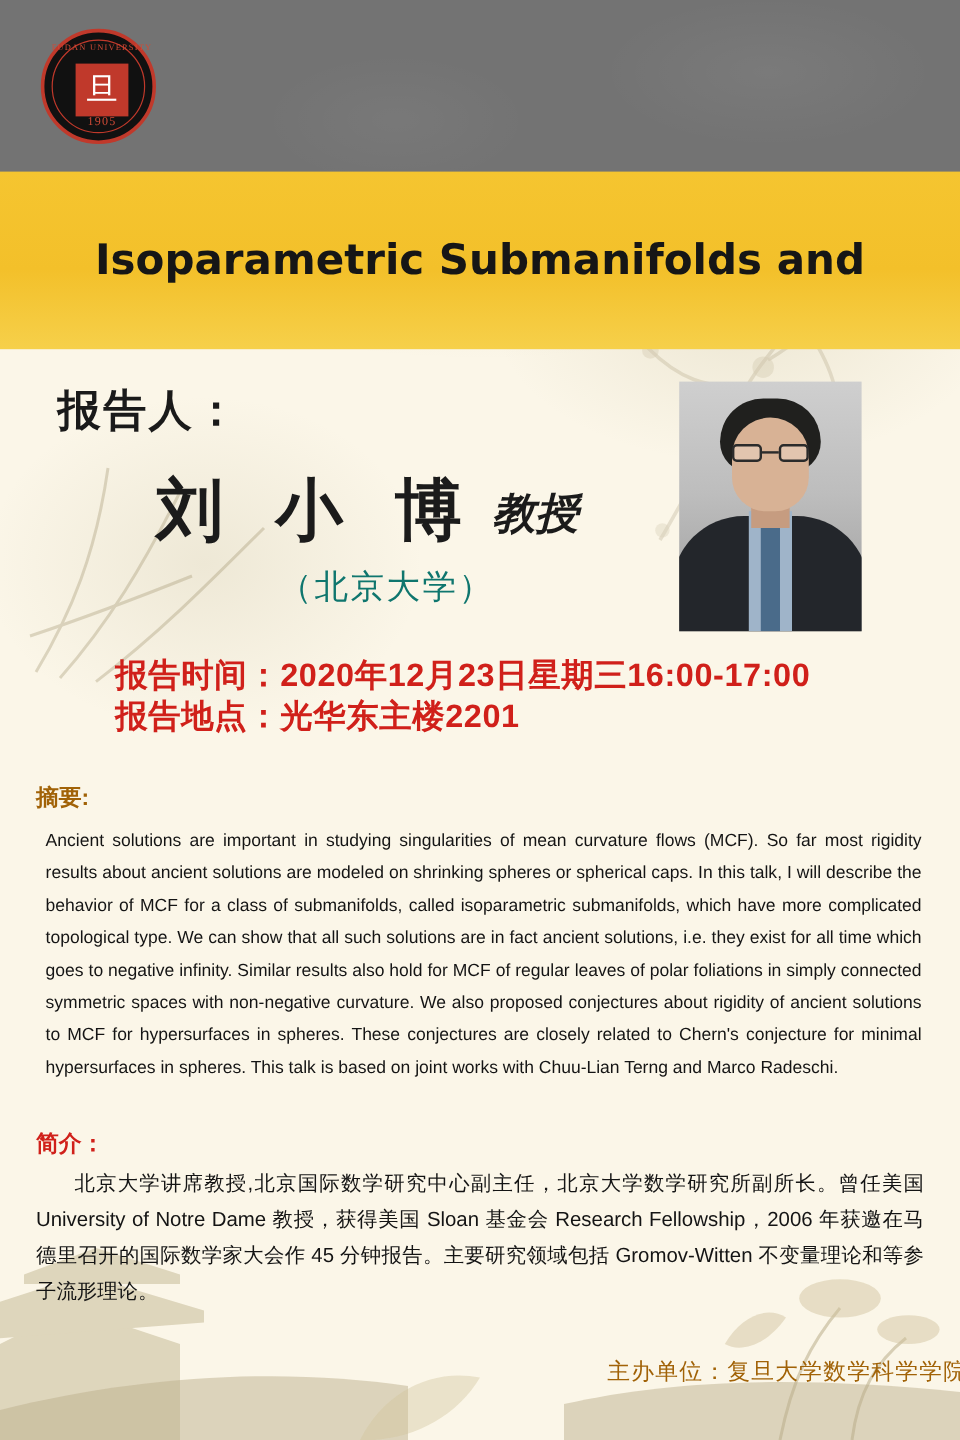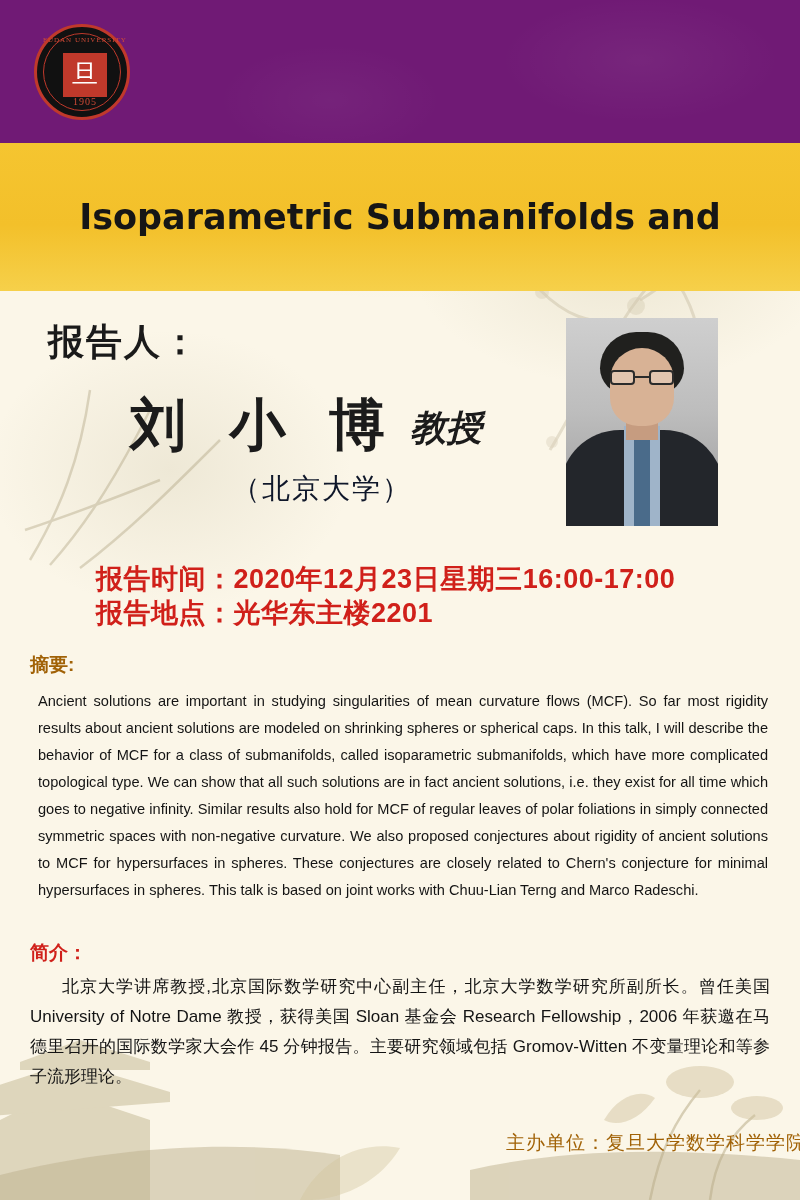--- a/index.html
+++ b/index.html
@@ -43,21 +43,21 @@
     width: 800px; height: 230px;
     pointer-events: none;
     opacity: 0.75;
   }
 
   
   .header-band {
     position: absolute;
     left: 0; top: 0;
     width: 800px; height: 164px;
-    background: #701a75;
+    background: #737373;
     overflow: hidden;
   }
   .header-band .hdr-texture {
     position: absolute; left:0; top:0; width:800px; height:143px;
     background:
       radial-gradient(ellipse 200px 90px at 640px 60px, rgba(255,255,255,0.05), rgba(255,255,255,0) 70%),
       radial-gradient(ellipse 160px 80px at 330px 100px, rgba(255,255,255,0.04), rgba(255,255,255,0) 70%);
   }
   .logo {
     position: absolute;
@@ -163,21 +163,21 @@
     font-size: 36px;
     color: #1b1b1b;
     font-family: "DejaVu Serif", serif;
     font-style: italic;
     font-weight: bold;
   }
   .speaker-affil {
     position: absolute;
     left: 232px; top: 470px;
     font-size: 28px;
-    color: #0f172a;
+    color: #0f766e;
     letter-spacing: 2px;
   }
   .portrait {
     position: absolute;
     left: 566px; top: 318px;
     width: 152px; height: 208px;
     background: linear-gradient(180deg, #cfcfcf 0%, #bdbdbd 45%, #9a9a9a 100%);
     overflow: hidden;
   }
   .portrait .hair {
@@ -235,21 +235,20 @@
 
   
   .meta {
     position: absolute;
     left: 96px; top: 546px;
     color: #d0201a;
     font-size: 27px;
     font-weight: bold;
     line-height: 34px;
     letter-spacing: 0.5px;
-    margin-top: 16px;
   }
   .meta .row { white-space: nowrap; }
 
   
   .abstract-label {
     position: absolute;
     left: 30px; top: 652px;
     color: #a16207;
     font-size: 19px;
     font-weight: bold;

